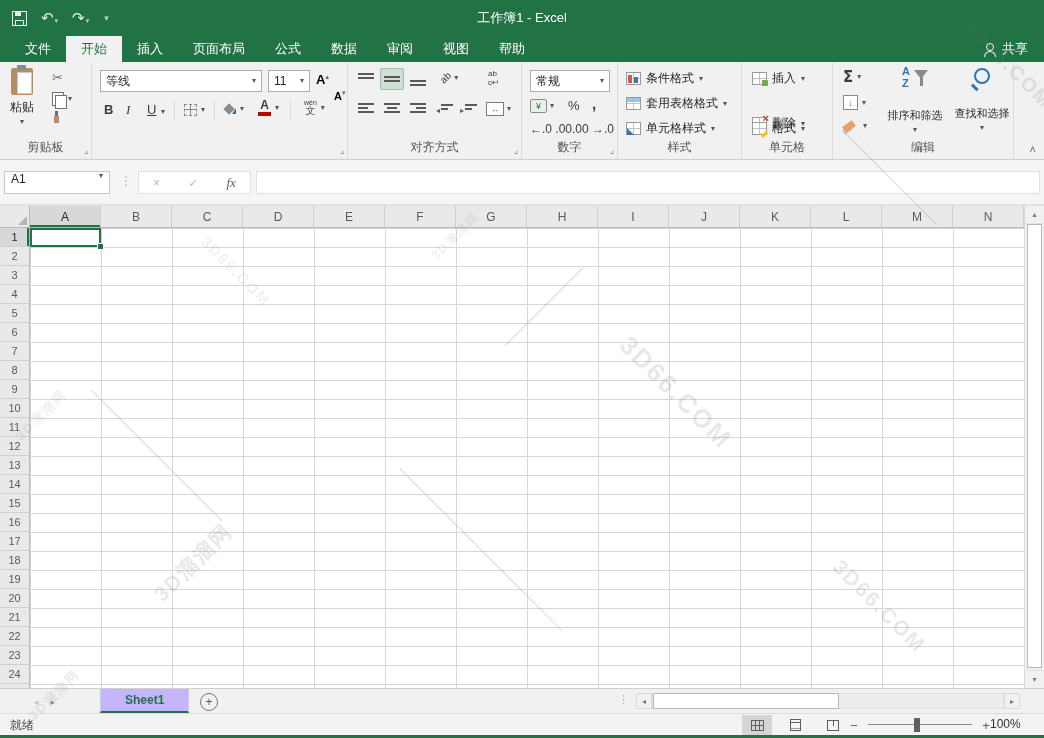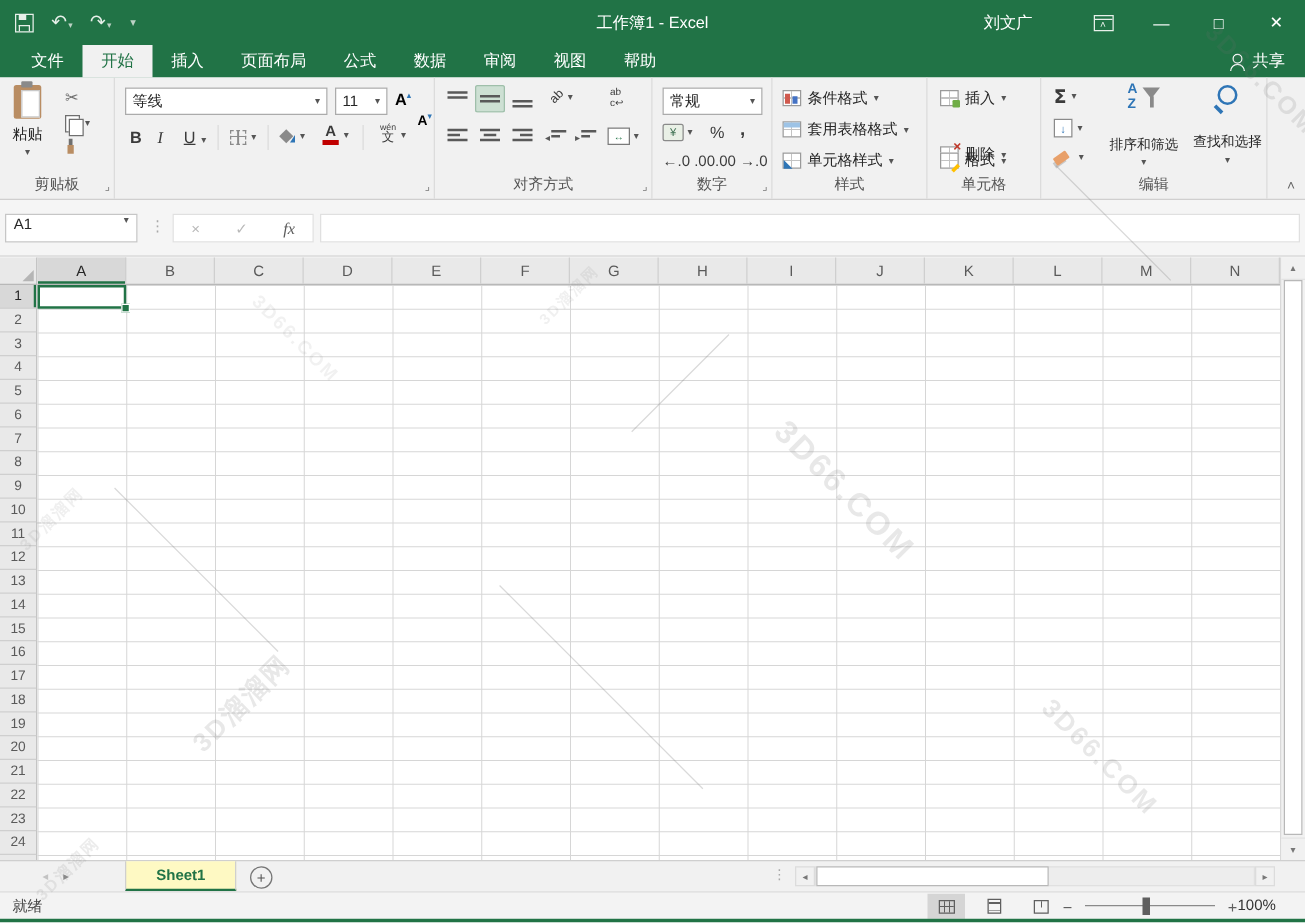--- a/index.html
+++ b/index.html
@@ -152,21 +152,21 @@
   .fillhandle{position:absolute;left:97px;top:37px;width:5px;height:5px;background:#217346;border:1px solid #fff;box-sizing:content-box;cursor:crosshair;}
   .vscroll{position:absolute;left:1024px;top:0;width:20px;height:482px;background:#f1f1f1;border-left:1px solid #d9d9d9;box-sizing:border-box;}
   .vs-up,.vs-dn{position:absolute;left:0;width:19px;height:17px;display:flex;align-items:center;justify-content:center;font-size:8px;color:#777;background:#f1f1f1;cursor:pointer;}
   .vs-up{top:0;border-bottom:1px solid #e3e3e3;} .vs-dn{bottom:0;border-top:1px solid #e3e3e3;}
   .vs-thumb{position:absolute;left:2px;top:18px;width:15px;height:444px;background:#fff;border:1px solid #b8b8b8;box-sizing:border-box;cursor:grab;}
 
   
   .tabsrow{position:absolute;left:0;top:688px;width:1044px;height:25px;background:#f1f1f1;border-top:1px solid #cfcfcf;box-sizing:border-box;}
   .navarrows{position:absolute;left:34px;top:0;height:25px;display:flex;align-items:center;gap:12px;font-size:9px;}
   .na-l{color:#c3c3c3;} .na-r{color:#8d8d8d;}
-  .sheettab{position:absolute;left:100px;top:0;height:24px;padding:0 24px;background:#fef9c3;border-left:1px solid #cfcfcf;border-right:1px solid #cfcfcf;border-bottom:2px solid #217346;display:flex;align-items:center;font-size:12px;font-weight:600;color:#217346;box-sizing:border-box;cursor:pointer;}
+  .sheettab{position:absolute;left:100px;top:0;height:24px;padding:0 24px;background:#c4b5fd;border-left:1px solid #cfcfcf;border-right:1px solid #cfcfcf;border-bottom:2px solid #217346;display:flex;align-items:center;font-size:12px;font-weight:600;color:#217346;box-sizing:border-box;cursor:pointer;}
   .addsheet{position:absolute;left:200px;top:4px;width:16px;height:16px;border:1px solid #767676;border-radius:50%;display:flex;align-items:center;justify-content:center;font-size:12px;color:#555;cursor:pointer;}
   .tdots{position:absolute;left:618px;top:4px;color:#a9a9a9;font-size:11px;}
   .hscroll{position:absolute;left:636px;top:4px;width:384px;height:16px;}
   .hs-l,.hs-r{position:absolute;top:0;width:16px;height:16px;display:flex;align-items:center;justify-content:center;font-size:8px;color:#777;background:#f1f1f1;border:1px solid #dcdcdc;box-sizing:border-box;cursor:pointer;}
   .hs-l{left:0;} .hs-r{right:0;}
   .hs-track{position:absolute;left:16px;right:16px;top:0;height:16px;background:#ededed;border:1px solid #e0e0e0;box-sizing:border-box;}
   .hs-thumb{position:absolute;left:17px;top:0;width:186px;height:16px;background:#fff;border:1px solid #b8b8b8;box-sizing:border-box;cursor:grab;}
 
   
   .statusbar{position:absolute;left:0;top:713px;width:1044px;height:22px;background:#f3f3f3;border-top:1px solid #dcdcdc;box-sizing:border-box;font-size:12px;color:#444;}
@@ -200,29 +200,20 @@
 <div class="app">
 
   <div class="titlebar">
     <div class="qat">
       <span class="save-ic"></span>
       <span><span class="glyph">↶</span><span class="mini-caret">▾</span></span>
       <span><span class="glyph">↷</span><span class="mini-caret">▾</span></span>
       <span class="mini-caret" style="font-size:9px">▾</span>
     </div>
     <div class="win-title">工作簿1 - Excel</div>
-    <div class="tb-right">
-      <span class="tb-user">刘文广</span>
-      <span class="winbtn">
-          <span class="ribopt-ic"></span>
-        </span>
-      <span class="winbtn">—</span>
-      <span class="winbtn">□</span>
-      <span class="winbtn">✕</span>
-    </div>
   </div>
 
   <div class="tabrow">
     <div class="tabs">
       <div class="tab">文件</div>
       <div class="tab active">开始</div>
       <div class="tab">插入</div>
       <div class="tab">页面布局</div>
       <div class="tab">公式</div>
       <div class="tab">数据</div>

